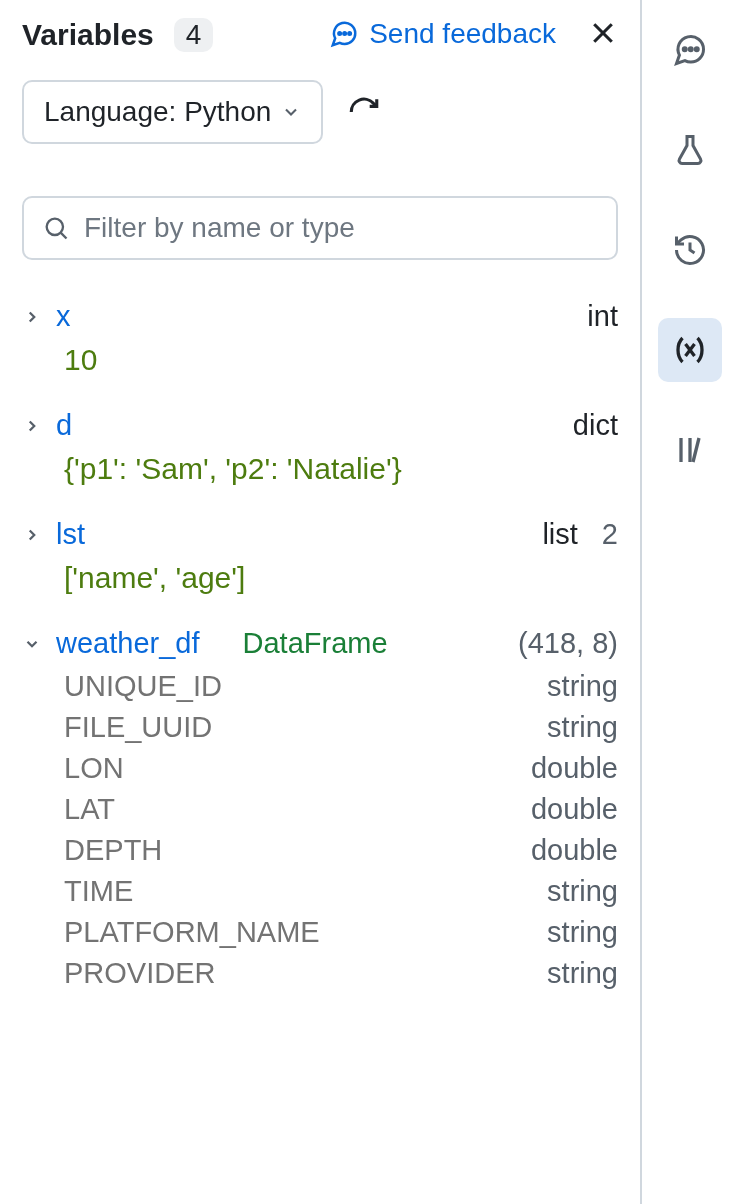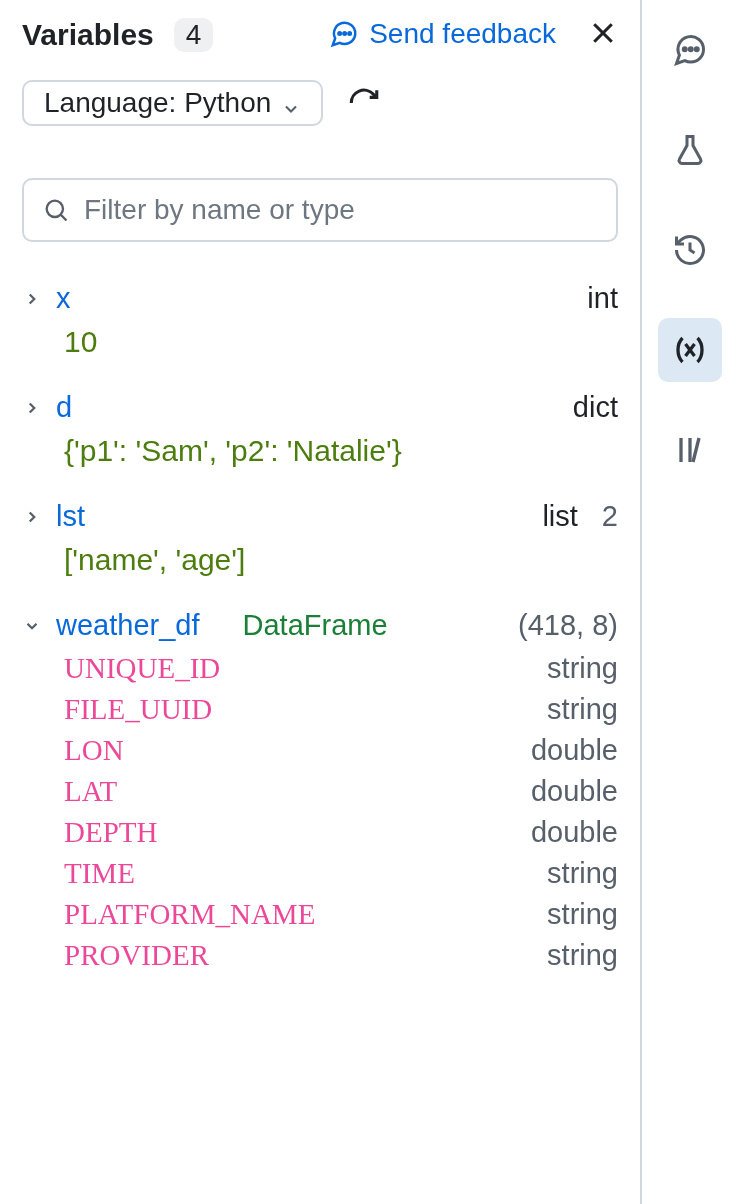--- a/index.html
+++ b/index.html
@@ -52,24 +52,24 @@
   }
   .controls-row {
     margin-top: 28px;
     display: flex;
     align-items: center;
     gap: 24px;
   }
   .lang-select {
     border: 2px solid #d0d7de;
     border-radius: 10px;
-    padding: 5px 20px;
-    font-size: 28px;
-    display: flex;
-    align-items: flex-end;
+    padding: 14px 20px;
+    font-size: 28px;
+    display: flex;
+    align-items: center;
     gap: 10px;
     cursor: pointer;
   }
   .refresh-btn { cursor: pointer; display: flex; }
   .filter-wrap {
     margin-top: 52px;
     border: 2px solid #d0d7de;
     border-radius: 10px;
     display: flex;
     align-items: center;
@@ -112,21 +112,21 @@
   .columns {
     margin-left: 42px;
     margin-top: 6px;
   }
   .col-row {
     display: flex;
     justify-content: space-between;
     font-size: 29px;
     padding: 4px 0;
   }
-  .col-name { color: #ec4899; font-family: Liberation Serif, serif; }
+  .col-name { color: #737373; }
   .col-type { color: #57606a; }
   .rail {
     width: 96px;
     padding-top: 18px;
     display: flex;
     flex-direction: column;
     align-items: center;
     gap: 36px;
   }
   .rail-item {

